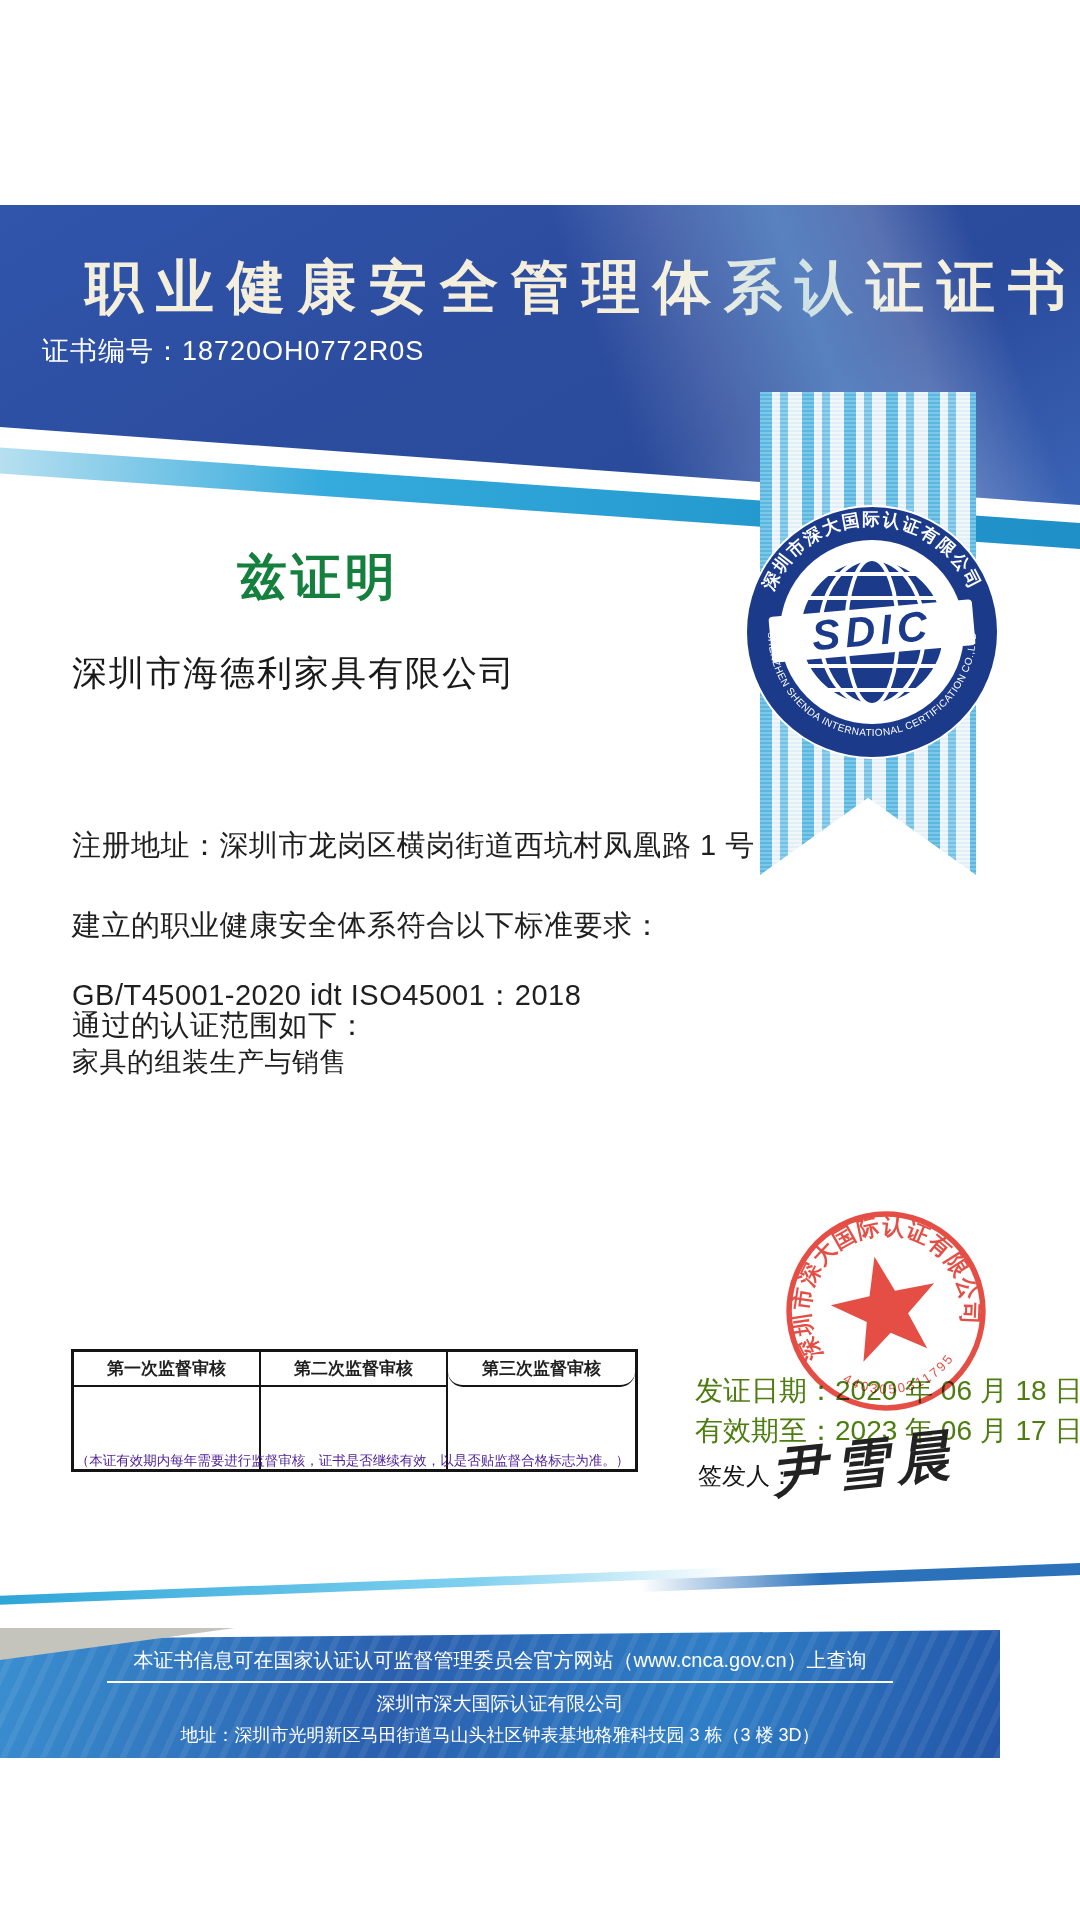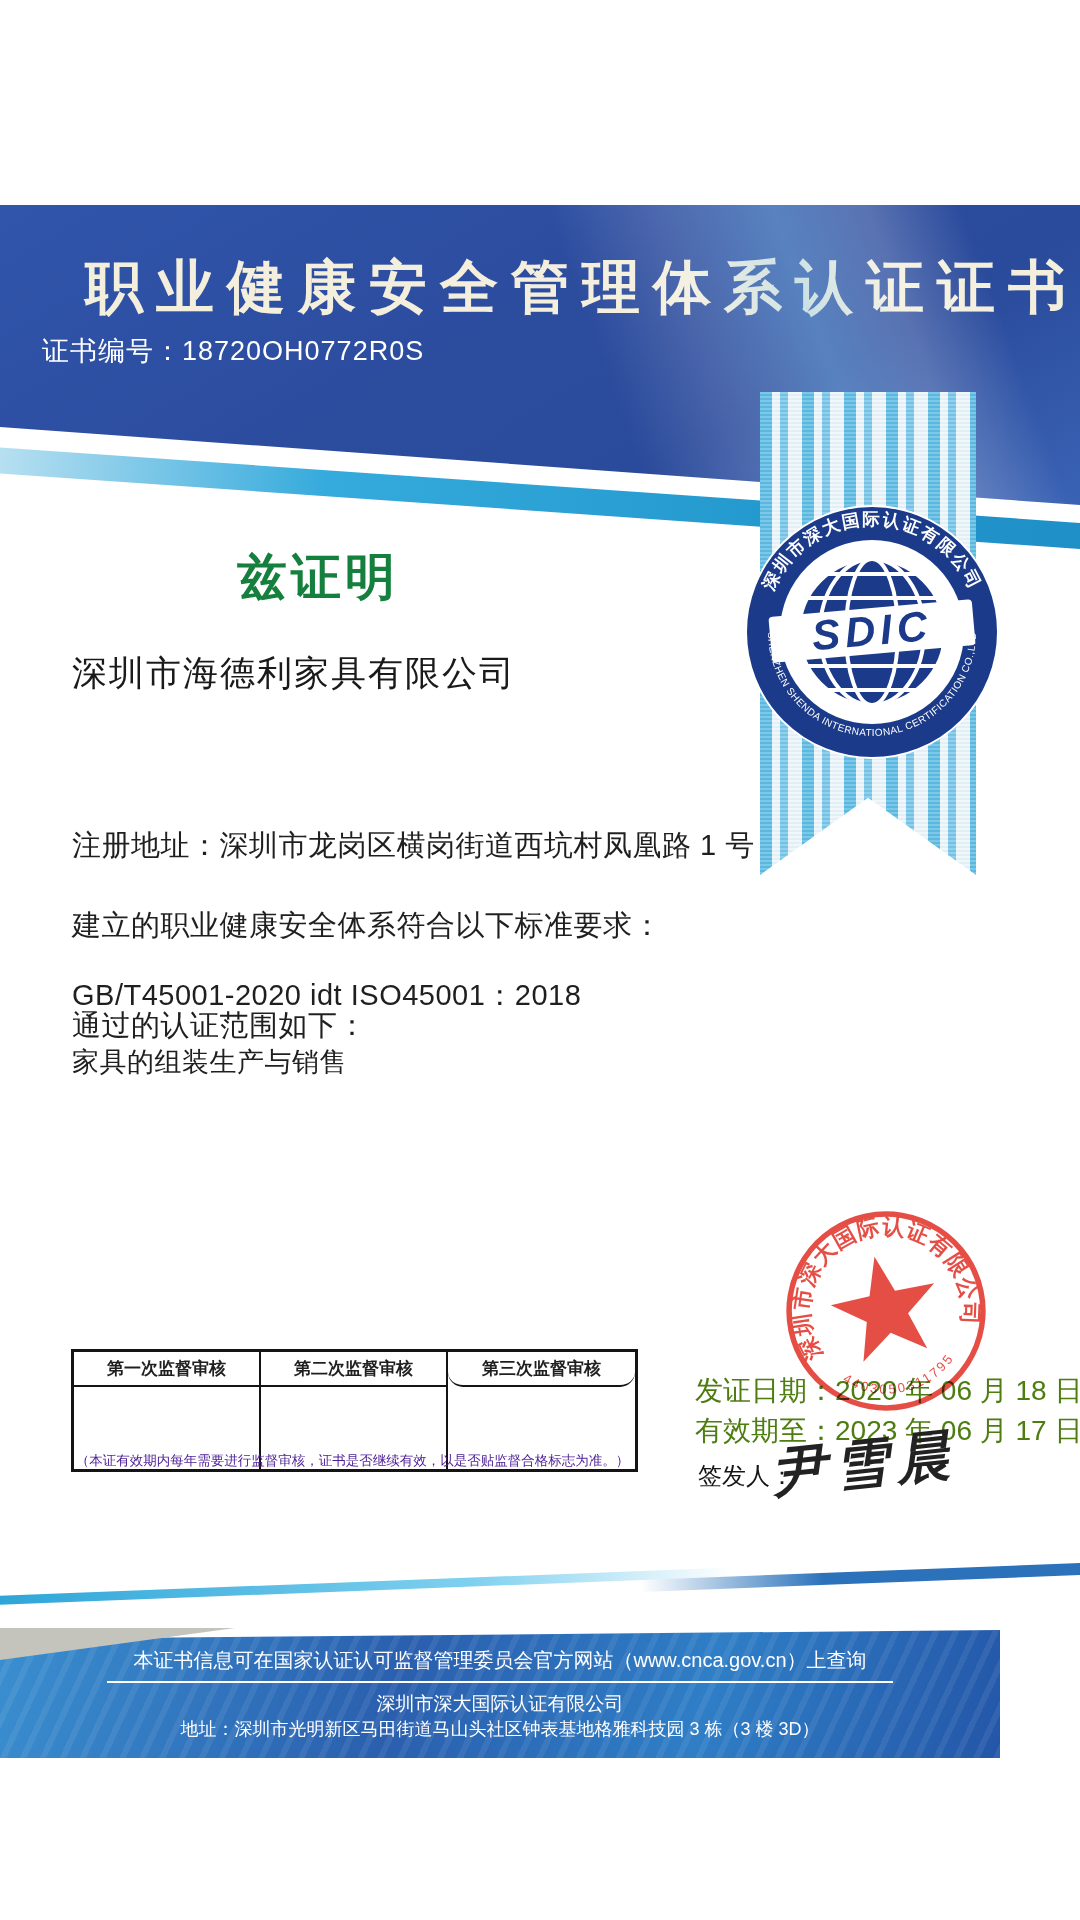--- a/index.html
+++ b/index.html
@@ -68,21 +68,21 @@
         background:linear-gradient(90deg,rgba(43,114,187,0) 0%,#2b72bb 40%,#2b72bb 100%);}
   .footer-band{position:absolute;left:0;top:1630px;width:1000px;height:128px;z-index:3;
         background:
           repeating-linear-gradient(115deg,rgba(255,255,255,.07) 0 6px,rgba(255,255,255,0) 6px 18px),
           linear-gradient(105deg,#3a8fd0 0%,#2a5fae 40%,#2f7ec6 70%,#2456a8 100%);
         clip-path:polygon(0 9px,100% 0,100% 100%,0 100%);
         text-align:center;color:#ffffff;}
   .footer-inner{padding-top:17px;}
   .f-line1{display:inline-block;font-size:20px;border-bottom:2px solid #ffffff;padding:0 26px 7px 26px;}
   .f-line2{font-size:19px;margin-top:8px;}
-  .f-line3{font-size:18px;}
+  .f-line3{font-size:18px;margin-top:6px;}
   .curl{position:absolute;left:0;top:1628px;width:235px;height:32px;z-index:4;background:#c4c4bc;
         clip-path:polygon(0 0,100% 0,0 100%);}
 </style>
 </head>
 <body>
 
 <div class="page">
 
   <div class="band">
     <div class="cert-title">职业健康安全管理体系认证证书</div>

